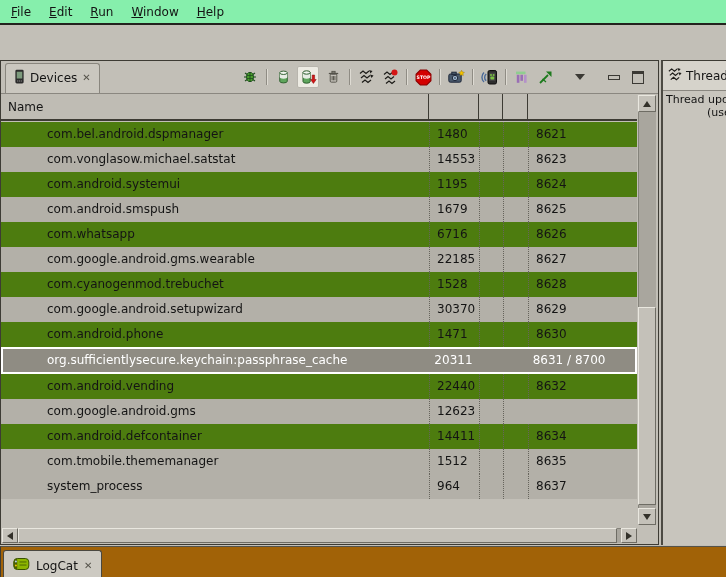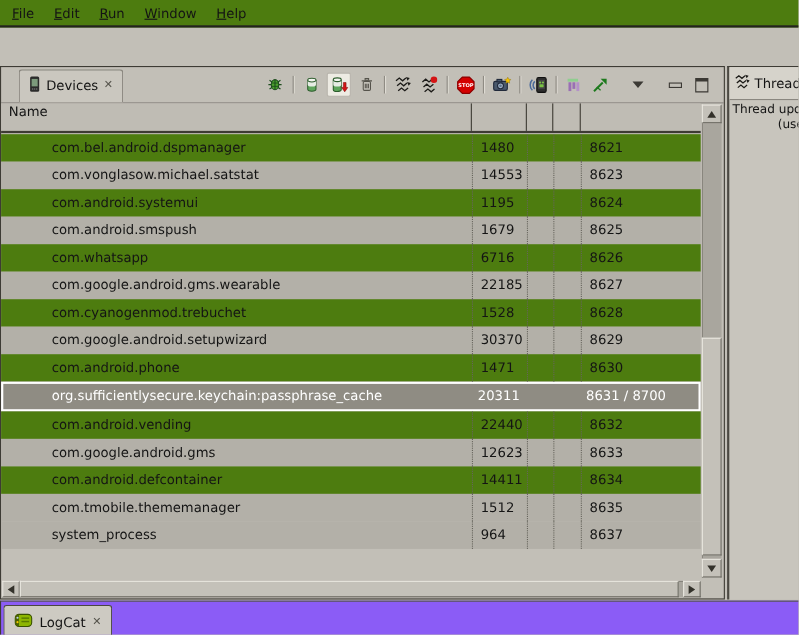--- a/index.html
+++ b/index.html
@@ -7,32 +7,32 @@
     width:726px;height:577px;overflow:hidden;position:relative;
     background:#c2bfb7;
     font-family:"DejaVu Sans","Liberation Sans",sans-serif;
     font-size:12px;color:#141414;
     -webkit-font-smoothing:antialiased;
   }
   
   .menubar{
     position:absolute;top:0;left:0;width:726px;height:25px;
     display:flex;align-items:center;padding-left:2px;
-    border-bottom:2px solid #23221e;box-sizing:border-box;background:#4d7c0f;
+    border-bottom:2px solid #23221e;box-sizing:border-box;background:#86efac;
   }
   .menu-item{padding:2px 9px;cursor:default;}
   .menu-item .mn{text-decoration:underline;}
   
   .devices-panel{
     position:absolute;top:60px;left:0;width:659px;height:485px;
     border:1px solid #3d3b34;box-sizing:border-box;background:#c2bfb7;
   }
   .tabbar{
     position:relative;height:33px;display:flex;align-items:center;
-    border-bottom:1px solid #8a8780;box-sizing:border-box;padding-left:12px;
+    border-bottom:1px solid #8a8780;box-sizing:border-box;
   }
   .view-tab{
     display:flex;align-items:center;gap:5px;
     margin-left:4px;margin-bottom:-1px;height:30px;padding:0 8px;
     background:#cac7bf;border:1px solid #89867e;border-bottom:none;
     border-radius:3px 3px 0 0;box-sizing:border-box;
   }
   .tab-close{font-size:10px;font-weight:bold;color:#55534b;line-height:10px;}
   .toolbar{margin-left:auto;display:flex;align-items:center;padding-right:8px;}
   .tbtn{
@@ -45,21 +45,21 @@
   .tri-down{width:0;height:0;border-left:5px solid transparent;border-right:5px solid transparent;border-top:6px solid #3b3934;}
   .win-min{width:10px;height:3px;border:1px solid #3b3934;background:#c2bfb7;}
   .win-max{width:10px;height:9px;border:1px solid #3b3934;border-top:3px solid #3b3934;background:#c2bfb7;}
   .gap8{width:10px;}
   
   .thead{
     position:absolute;top:33px;left:0;width:636px;height:27px;
     display:flex;background:#bfbcb4;
     border-bottom:2px solid #3d3b34;box-sizing:border-box;
   }
-  .thead .hc{border-right:1px solid #3d3b34;box-sizing:border-box;display:flex;align-items:flex-start;padding-left:7px;}
+  .thead .hc{border-right:1px solid #3d3b34;box-sizing:border-box;display:flex;align-items:center;padding-left:7px;}
   .hc.w-name{width:428px;}
   .hc.w-pid{width:50px;}
   .hc.w-c3{width:24px;}
   .hc.w-c4{width:25px;}
   .hc.w-port{width:109px;border-right:none;}
   .tbody{position:absolute;top:61px;left:0;width:636px;}
   .trow{display:flex;height:25px;line-height:25px;background:#4d7c0f;}
   .trow.alt{background:#b3b0a8;}
   .trow .c{box-sizing:border-box;overflow:hidden;white-space:nowrap;}
   .c.name{width:428px;padding-left:46px;}
@@ -119,21 +119,21 @@
   .threads-tabbar{
     height:30px;background:#d6d3cb;border-bottom:1px solid #8a8780;
     display:flex;align-items:center;gap:4px;padding-left:4px;box-sizing:border-box;white-space:nowrap;
   }
   .threads-msg{position:relative;font-size:11px;padding-top:2px;}
   .tm-line1{white-space:nowrap;padding-left:3px;}
   .tm-line2{white-space:nowrap;margin-left:44px;}
   
   .logcat-strip{
     position:absolute;top:546px;left:0;width:726px;height:31px;
-    background:#8b5cf6;border-top:1px solid #55534b;border-left:1px solid #3d3b34;box-sizing:border-box;
+    background:#a16207;border-top:1px solid #55534b;border-left:1px solid #3d3b34;box-sizing:border-box;
   }
   .logcat-tab{
     position:absolute;left:2px;top:3px;height:30px;padding:0 9px;
     display:flex;align-items:center;gap:6px;
     background:#cdcac2;border:1px solid #4a4840;border-bottom:none;
     border-radius:3px 3px 0 0;box-sizing:border-box;
   }
 </style>
 </head>
 <body>
@@ -391,21 +391,20 @@
     <div class="c pid">22440</div>
     <div class="c c3"></div>
     <div class="c c4"></div>
     <div class="c port">8632</div>
   </div>
       <div class="trow alt">
     <div class="c name">com.google.android.gms</div>
     <div class="c pid">12623</div>
     <div class="c c3"></div>
     <div class="c c4"></div>
-    <div class="c port">8633</div>
   </div>
       <div class="trow">
     <div class="c name">com.android.defcontainer</div>
     <div class="c pid">14411</div>
     <div class="c c3"></div>
     <div class="c c4"></div>
     <div class="c port">8634</div>
   </div>
       <div class="trow alt">
     <div class="c name">com.tmobile.thememanager</div>

